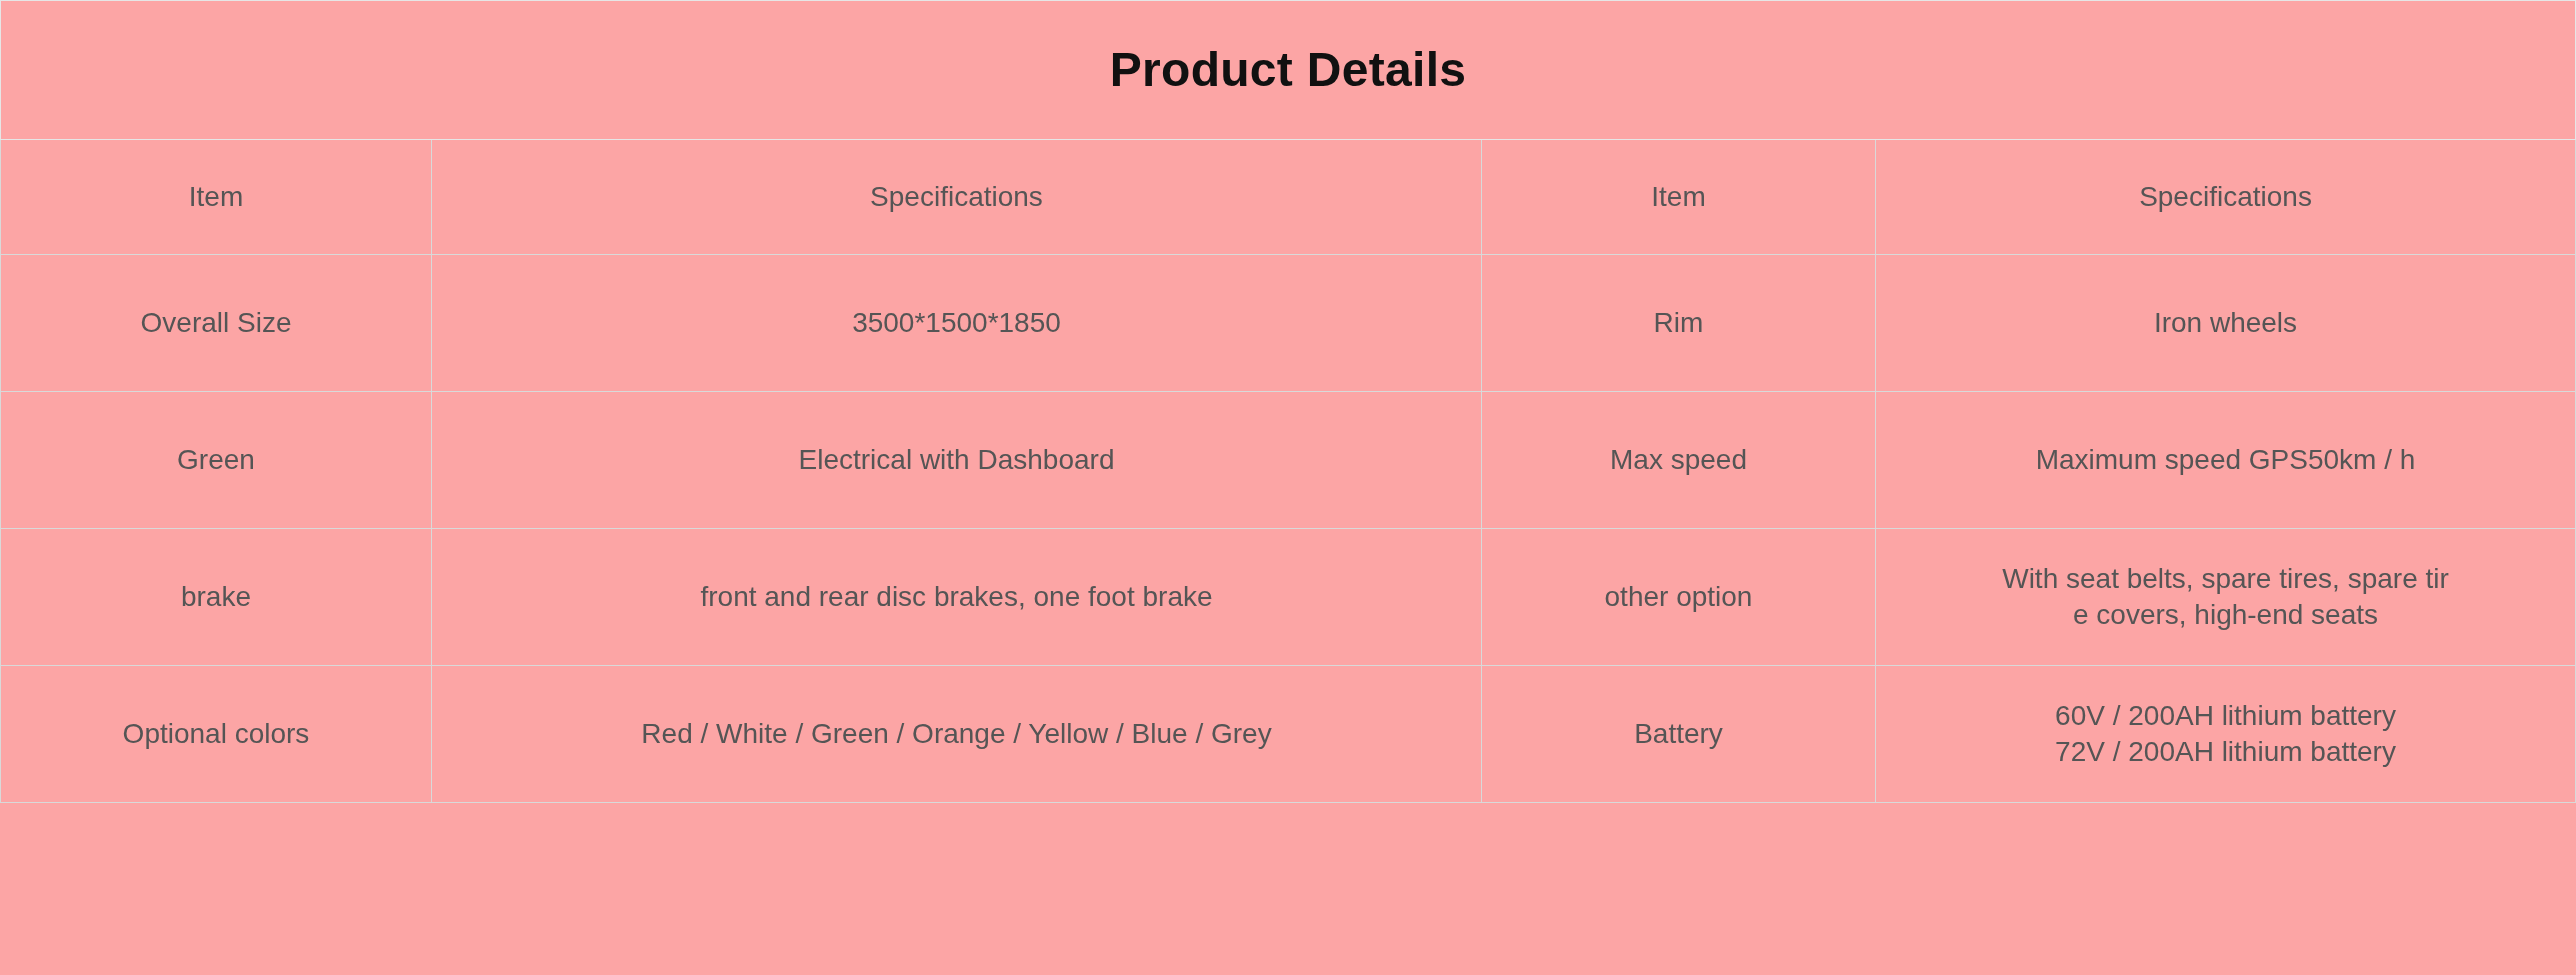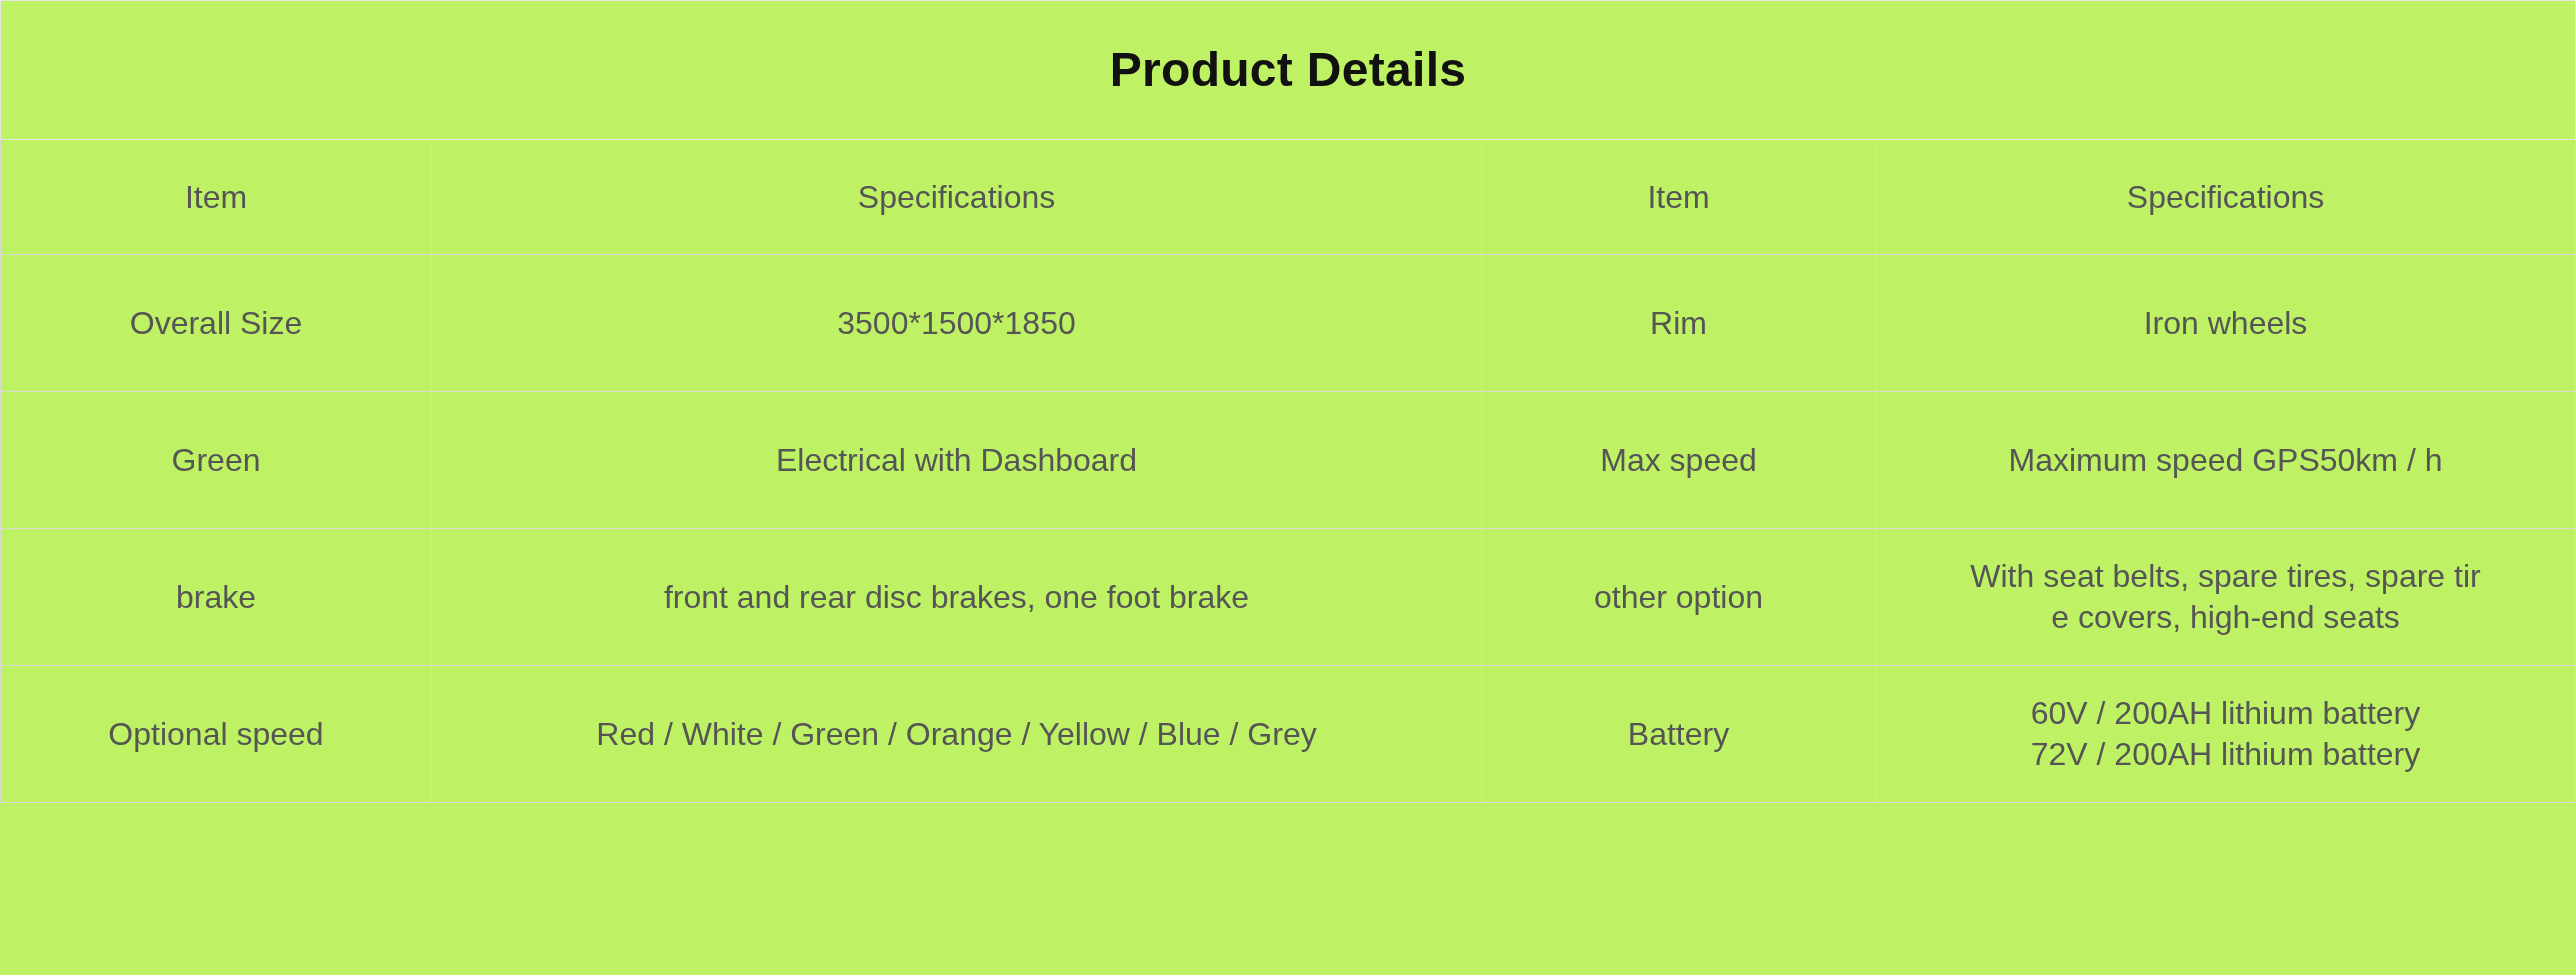--- a/index.html
+++ b/index.html
@@ -12,34 +12,34 @@
     height: 976px;
     font-family: "Liberation Sans", sans-serif;
     color: #444444;
     -webkit-font-smoothing: antialiased;
   }
   .page {
     box-sizing: border-box;
     width: 2576px;
     height: 976px;
     padding: 0;
-    background: #bef264;
+    background: #fca5a5;
   }
   .spec-table {
     border-collapse: collapse;
     table-layout: fixed;
     width: 2576px;
     margin: 0;
   }
   .spec-table td {
     border: 1.3px solid #d9d9d9;
     text-align: center;
     vertical-align: middle;
     color: #555555;
-    font-size: 32px;
+    font-size: 28px;
     line-height: 1.28;
     padding: 6.5px 9px;
     box-sizing: border-box;
     font-weight: 400;
   }
   .title-cell {
     border: 1.3px solid #e6e6e6 !important;
     height: 139px;
     font-size: 48px !important;
     font-weight: bold !important;
@@ -103,21 +103,21 @@
         <td>Maximum speed GPS50km / h</td>
       </tr>
       <tr class="body-row">
         <td>brake</td>
         <td>front and rear disc brakes, one foot brake</td>
         <td>other option</td>
         <td class="multiline">With seat belts, spare tires, spare tir
 e covers, high-end seats</td>
       </tr>
       <tr class="body-row">
-        <td>Optional speed</td>
+        <td>Optional colors</td>
         <td>Red / White / Green / Orange / Yellow / Blue / Grey</td>
         <td>Battery</td>
         <td class="multiline">60V / 200AH lithium battery
 72V / 200AH lithium battery</td>
       </tr>
     </tbody>
   </table>
 </div>
 
 

